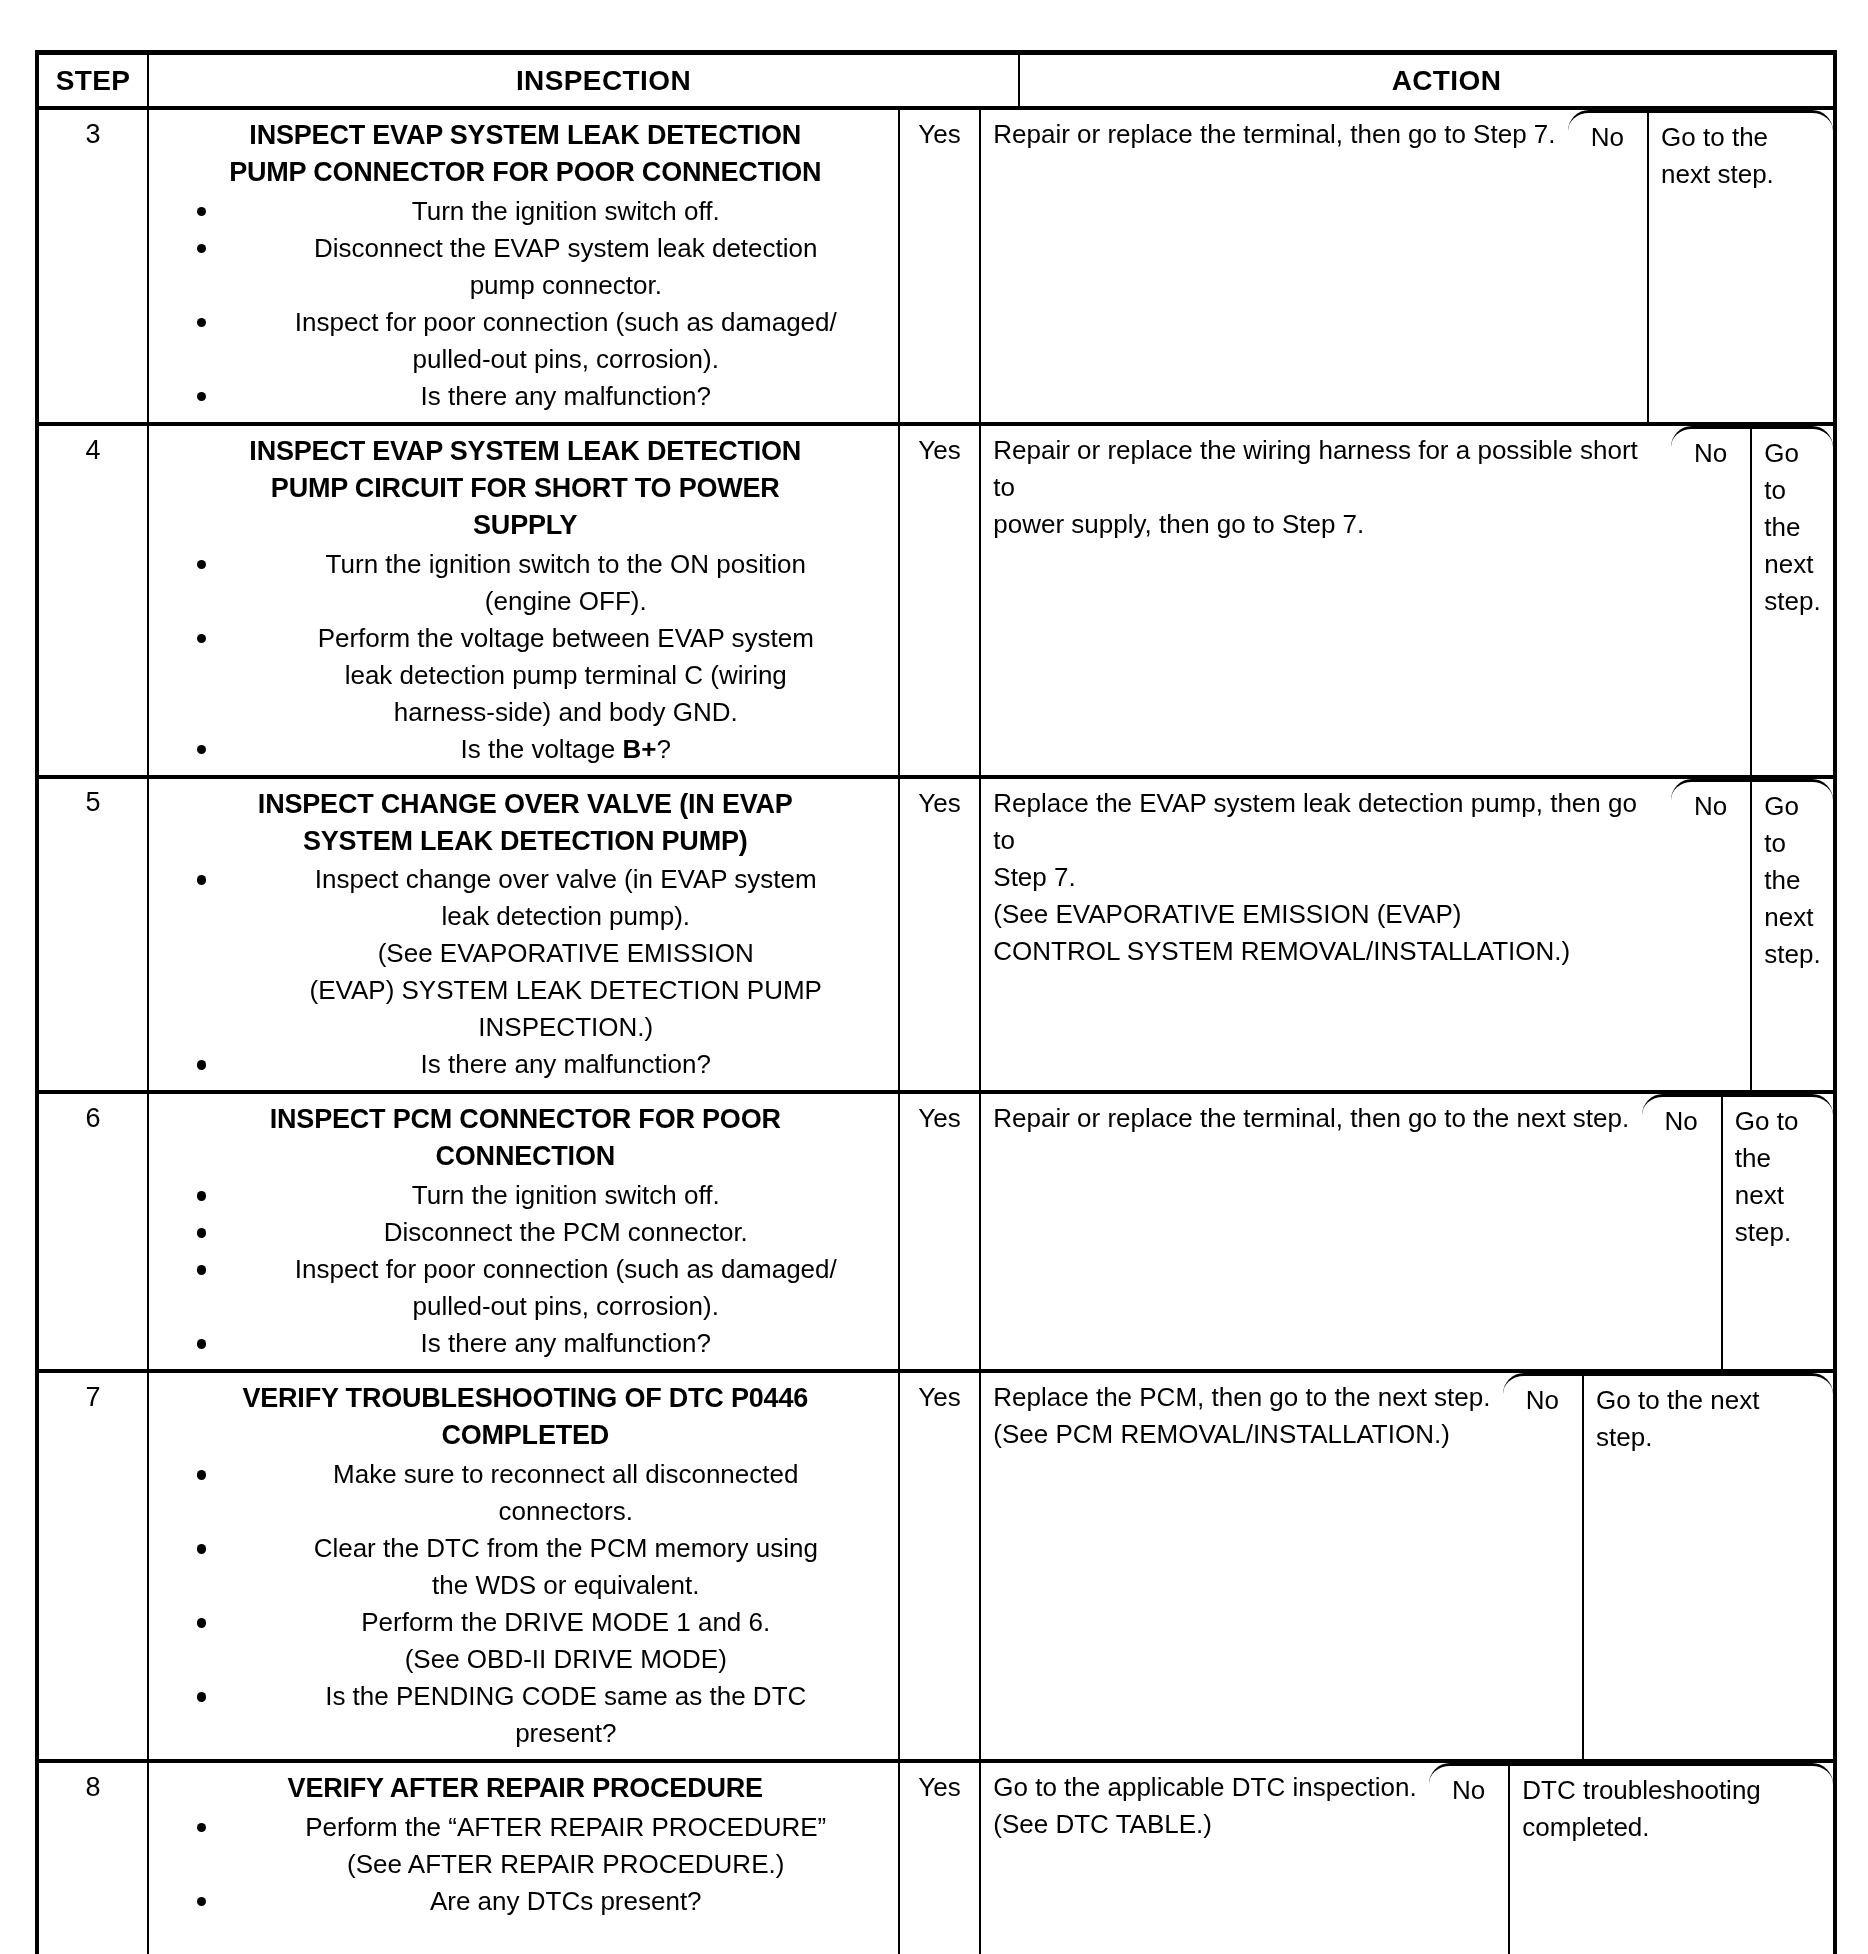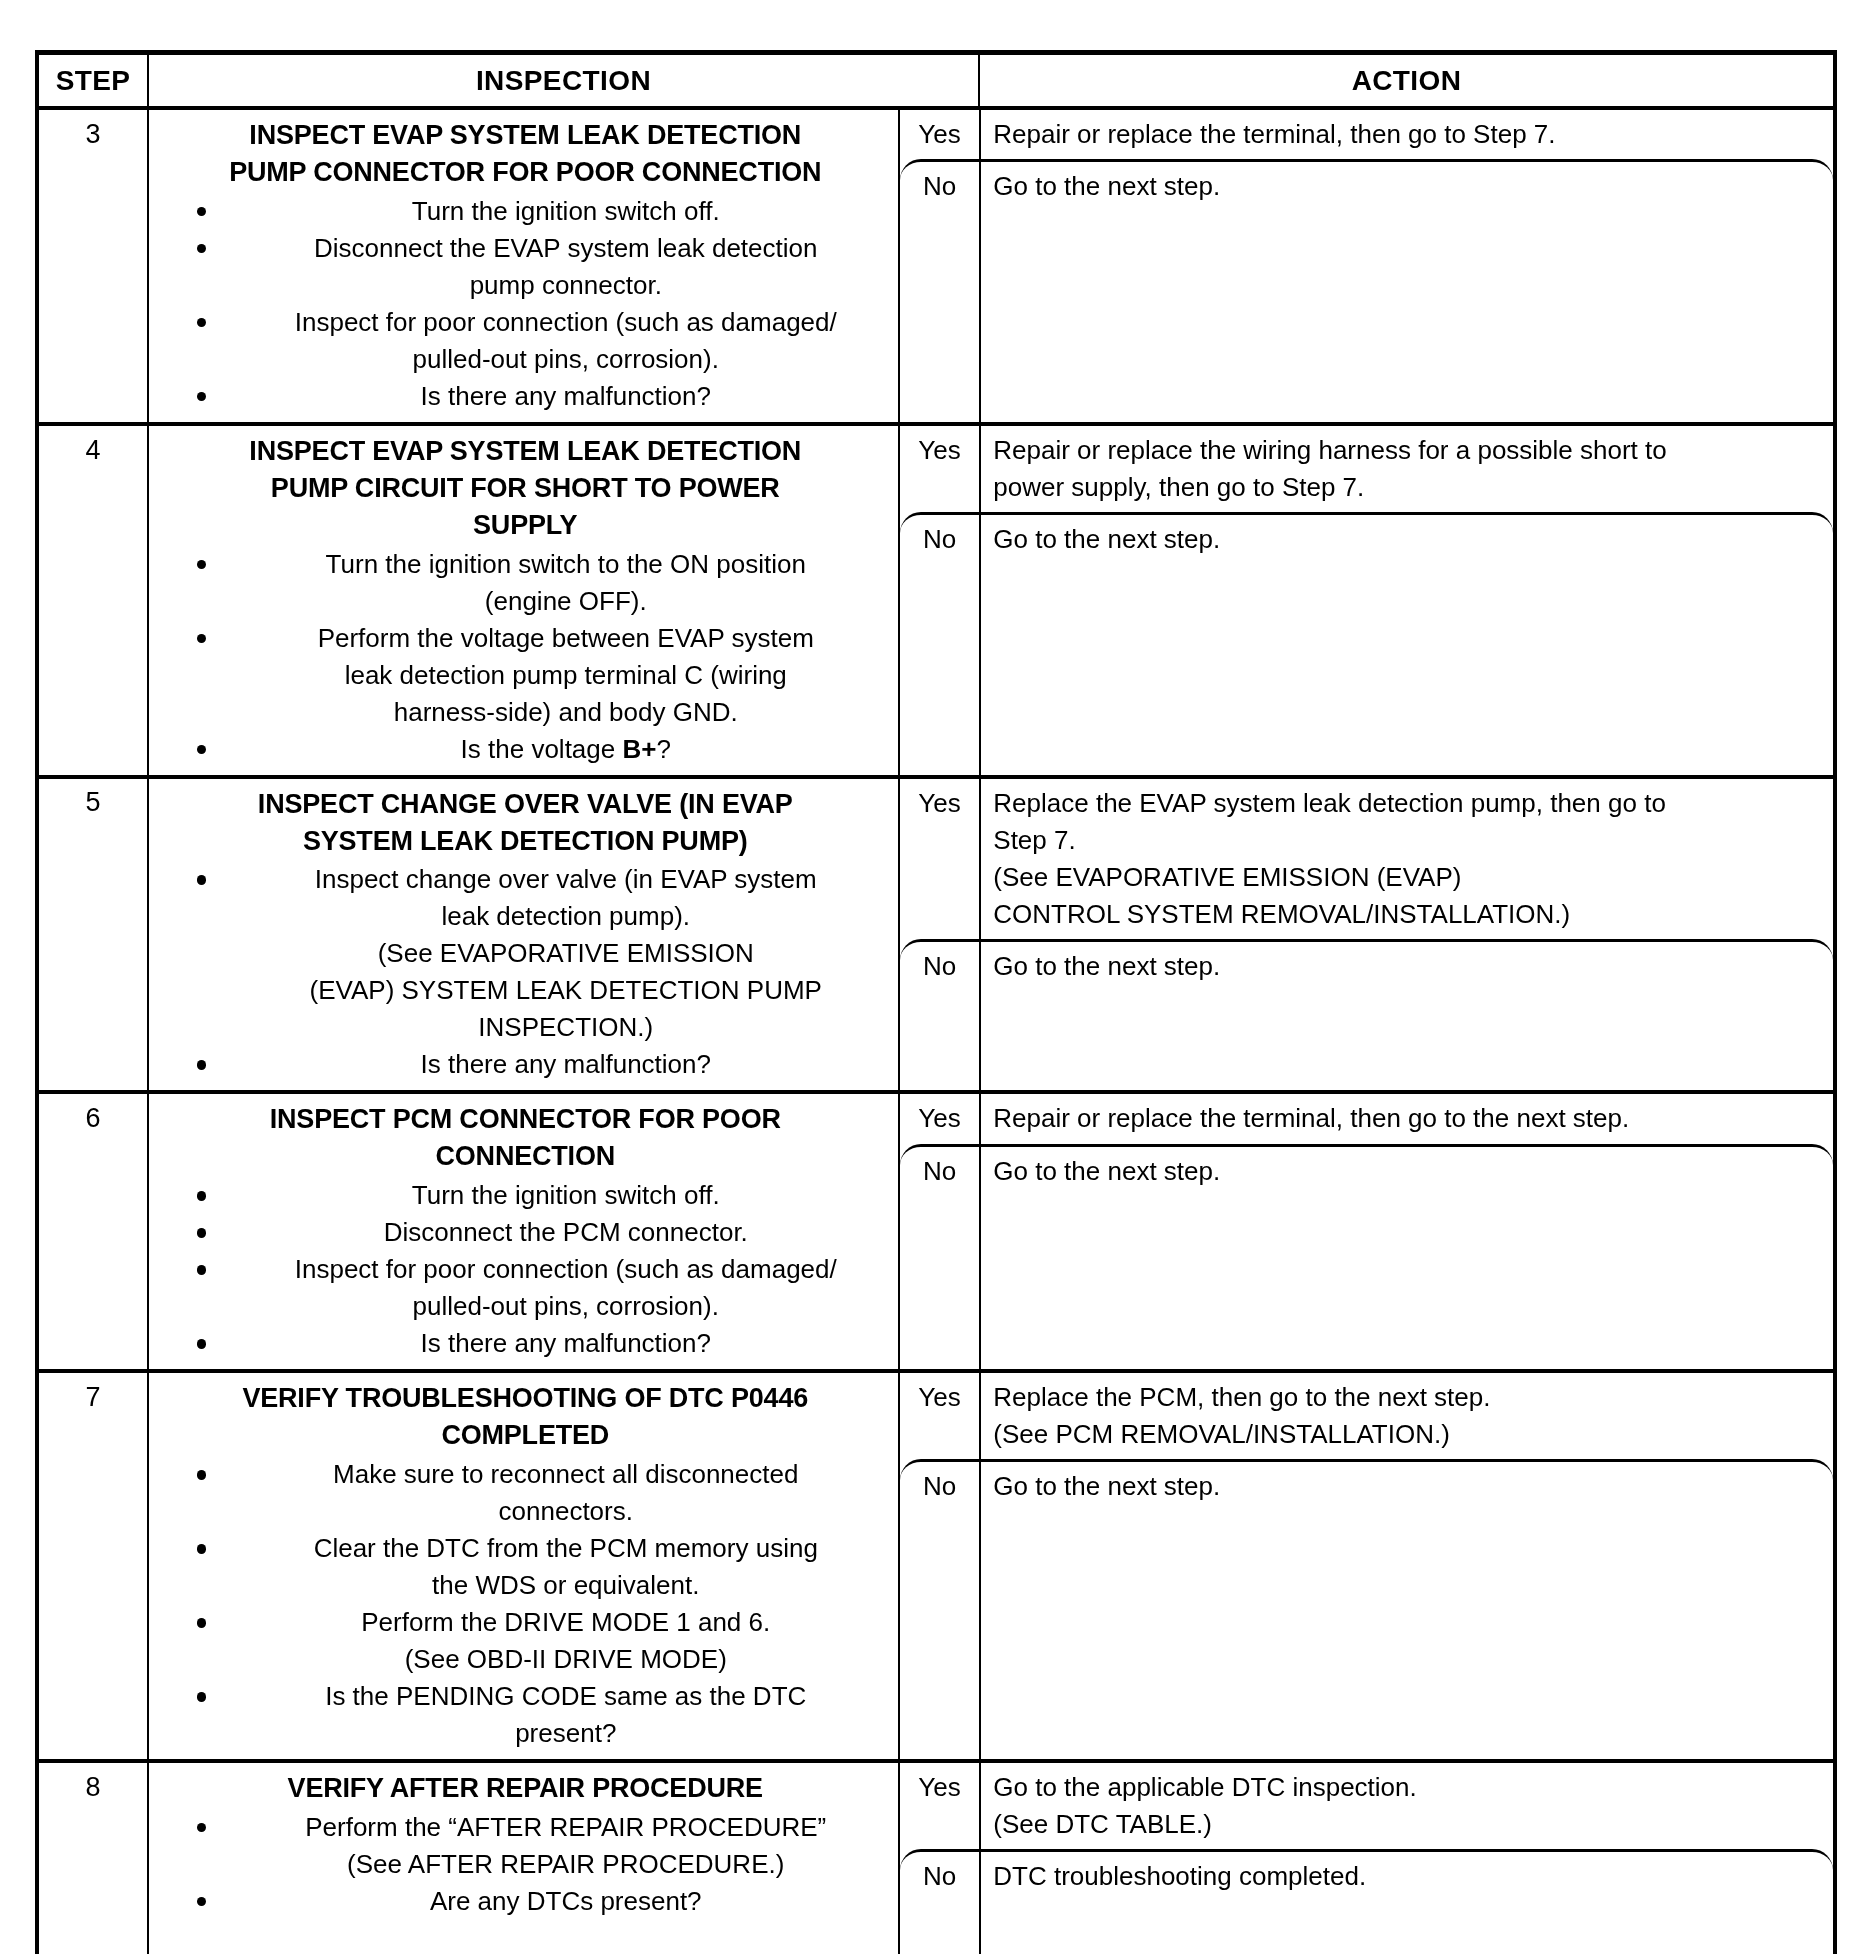--- a/index.html
+++ b/index.html
@@ -22,20 +22,21 @@
 
   .row{display:grid;}
   .datarow{grid-template-columns:110px 751px 1fr;}
   .datarow + .datarow{border-top:4.4px solid #000;}
 
   
   .hrow{
     grid-template-columns:110px 831px 1fr;
     border-bottom:4.4px solid #000;
     height:51px;
+    gap:40px;
   }
   .hcell{
     display:flex;align-items:center;justify-content:center;
     font-weight:bold;font-size:28px;letter-spacing:0.4px;
   }
   .hcell.b{border-right:2.6px solid #000;}
 
   
   .cell-step{
     border-right:2.6px solid #000;
@@ -63,21 +64,21 @@
     white-space:pre-line;
     margin:0;
   }
   ul.bullets li::before{
     content:"";
     position:absolute;left:39px;top:14px;
     width:9.7px;height:9.7px;border-radius:50%;
     background:#000;
   }
 
-  .cell-right{display:flex;flex-direction:column;}
+  .cell-right{display:flex;flex-direction:row;}
   .subrow{display:grid;grid-template-columns:81px 1fr;}
   .subrow.no{flex:1;border-top:3.5px solid #000;border-radius:21px;}
   .yn{
     border-right:2.6px solid #000;
     text-align:center;
     padding-top:6.1px;
     font-size:26px;line-height:37px;
     box-sizing:border-box;
   }
   .act{

